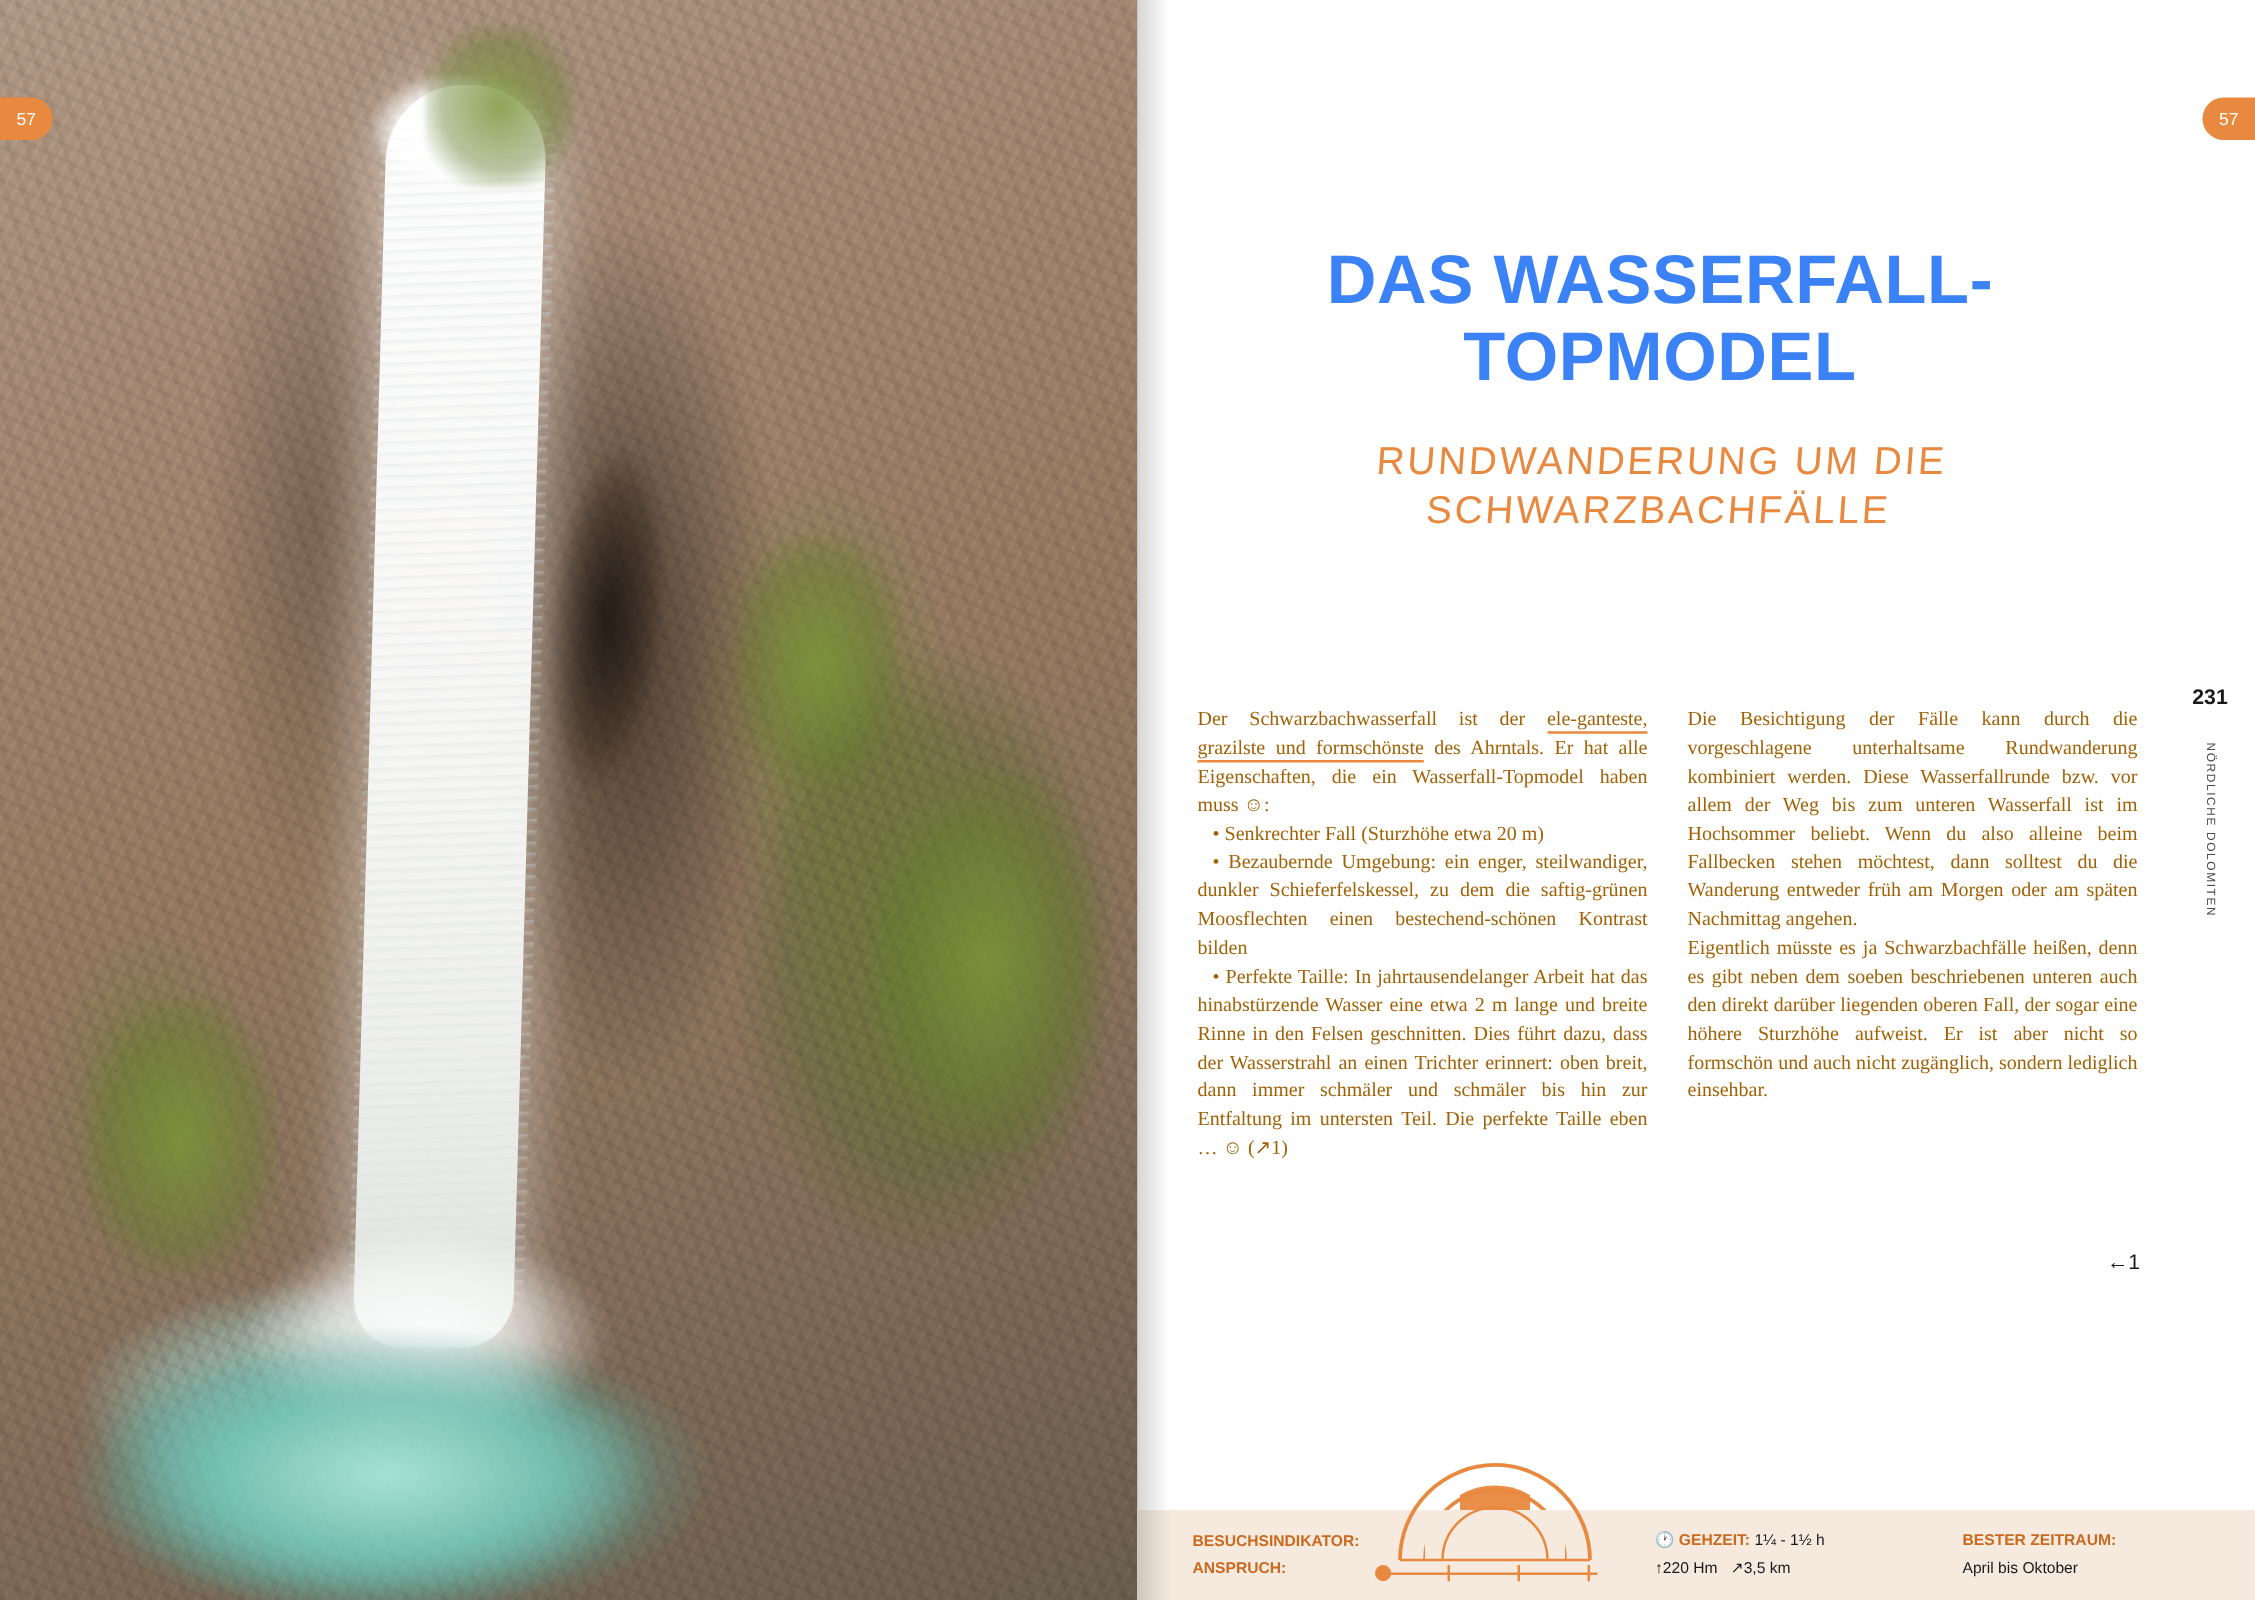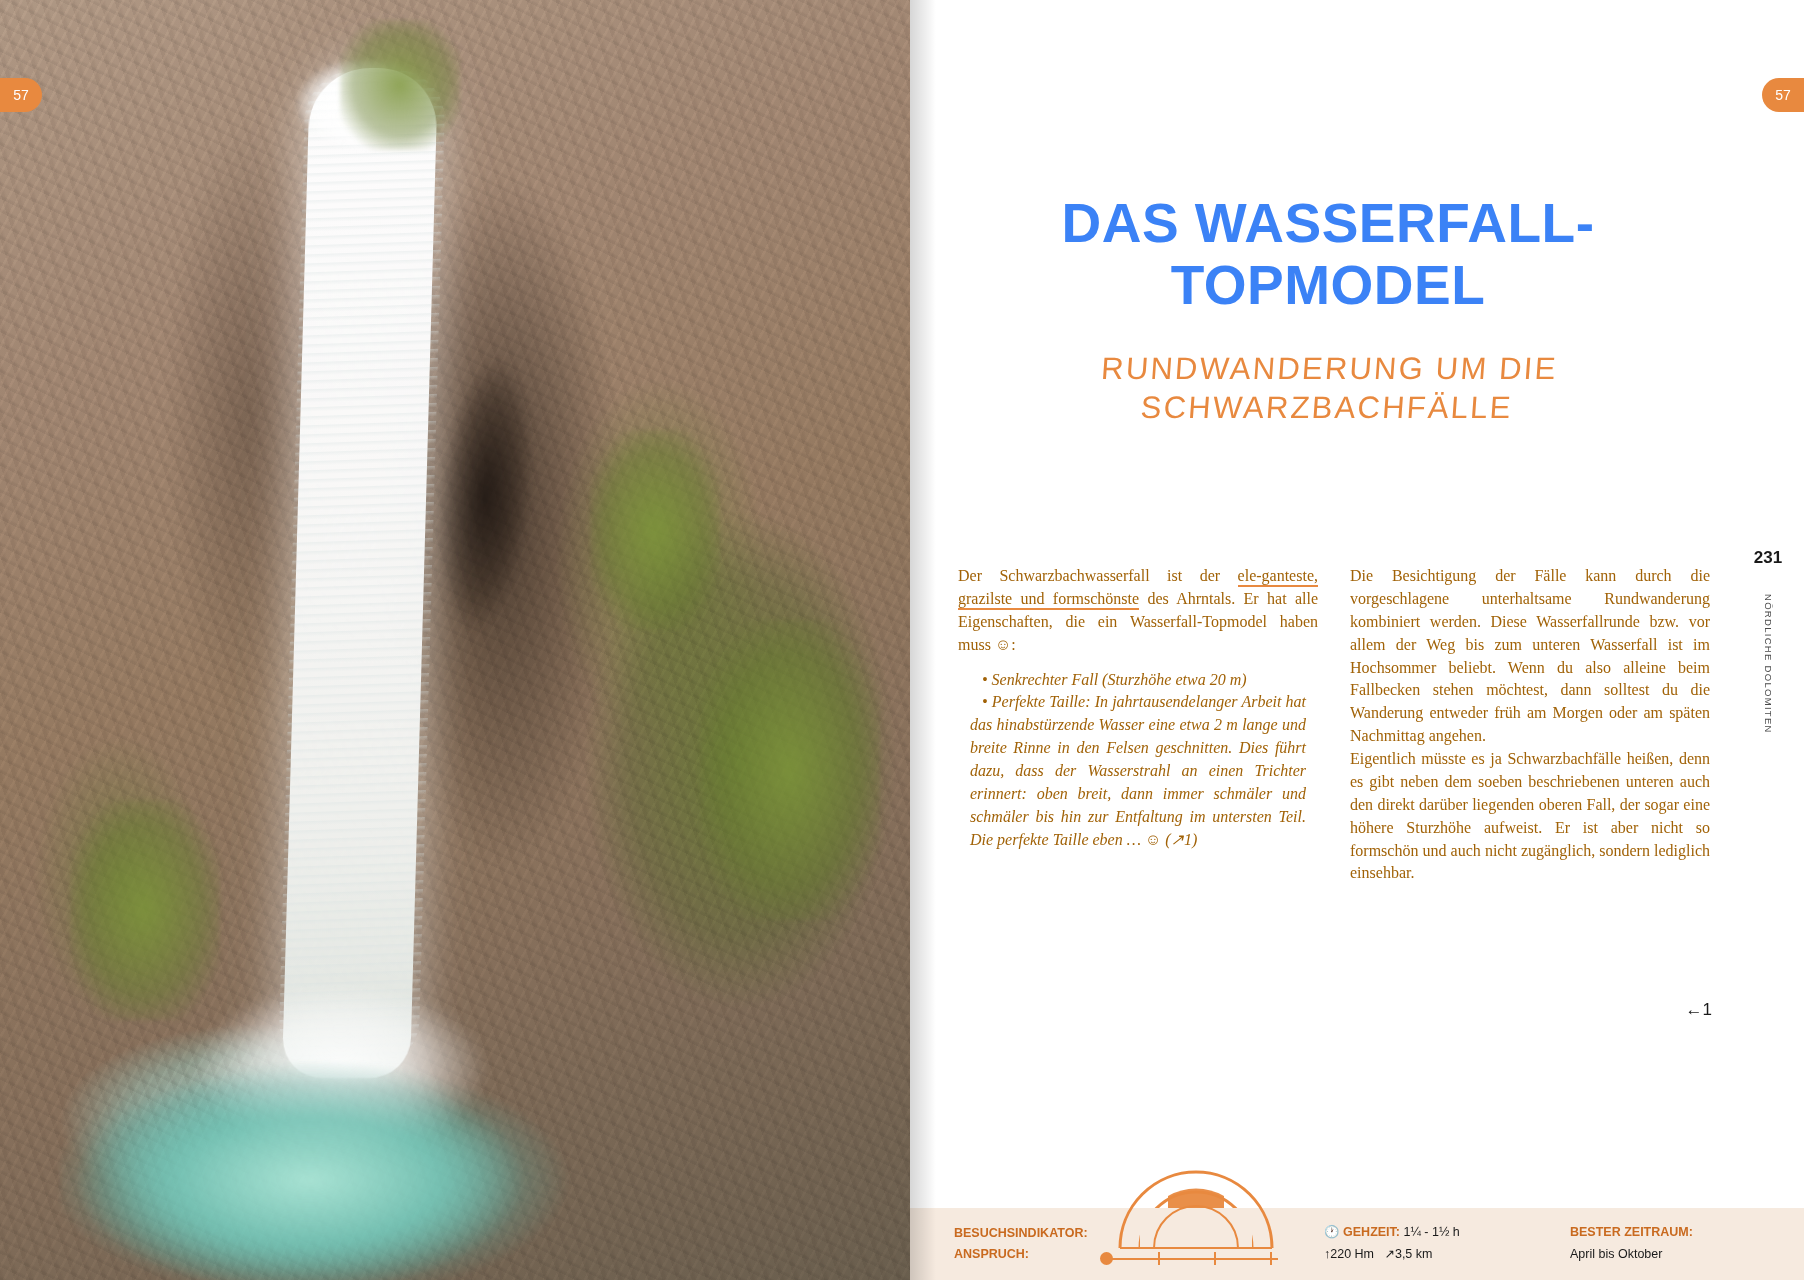--- a/index.html
+++ b/index.html
@@ -205,24 +205,23 @@
     width: 360px;
     font-size: 16px;
     line-height: 1.43;
     text-align: justify;
     color: #a16207;
   }
   .col p {
     margin: 0;
   }
   .bullets {
-    margin: 12px;
+    margin: 0;
     padding: 0;
     list-style: none;
-    font-style: italic;
   }
   .bullets li {
     margin: 0;
     text-align: justify;
     text-indent: 12px;
   }
   .bullets li::before {
     content: "\2022\00a0";
   }
   .u-line {
@@ -387,20 +386,21 @@
       <h1 class="main-title">DAS WASSERFALL-TOPMODEL</h1>
       <div class="subtitle">RUNDWANDERUNG UM DIE SCHWARZBACHFÄLLE</div>
     </div>
 
     <div class="columns">
 
       <div class="col">
         <p><span>Der Schwarzbachwasserfall ist der </span><span class="u-line">ele-ganteste, grazilste und formschönste</span><span> des Ahrntals. Er hat alle Eigenschaften, die ein Wasserfall-Topmodel haben muss ☺:</span></p>
         <ul class="bullets">
           <li>Senkrechter Fall (Sturzhöhe etwa 20 m)</li>
+          <li>Bezaubernde Umgebung: ein enger, steilwandiger, dunkler Schieferfelskessel, zu dem die saftig-grünen Moosflechten einen bestechend-schönen Kontrast bilden</li>
           <li>Perfekte Taille: In jahrtausendelanger Arbeit hat das hinabstürzende Wasser eine etwa 2 m lange und breite Rinne in den Felsen geschnitten. Dies führt dazu, dass der Wasserstrahl an einen Trichter erinnert: oben breit, dann immer schmäler und schmäler bis hin zur Entfaltung im untersten Teil. Die perfekte Taille eben … ☺ (↗1)</li>
         </ul>
       </div>
 
       <div class="col">
         <p>Die Besichtigung der Fälle kann durch die vorgeschlagene unterhaltsame Rundwanderung kombiniert werden. Diese Wasserfallrunde bzw. vor allem der Weg bis zum unteren Wasserfall ist im Hochsommer beliebt. Wenn du also alleine beim Fallbecken stehen möchtest, dann solltest du die Wanderung entweder früh am Morgen oder am späten Nachmittag angehen.</p>
         <p>Eigentlich müsste es ja Schwarzbachfälle heißen, denn es gibt neben dem soeben beschriebenen unteren auch den direkt darüber liegenden oberen Fall, der sogar eine höhere Sturzhöhe aufweist. Er ist aber nicht so formschön und auch nicht zugänglich, sondern lediglich einsehbar.</p>
       </div>
 
     </div>

